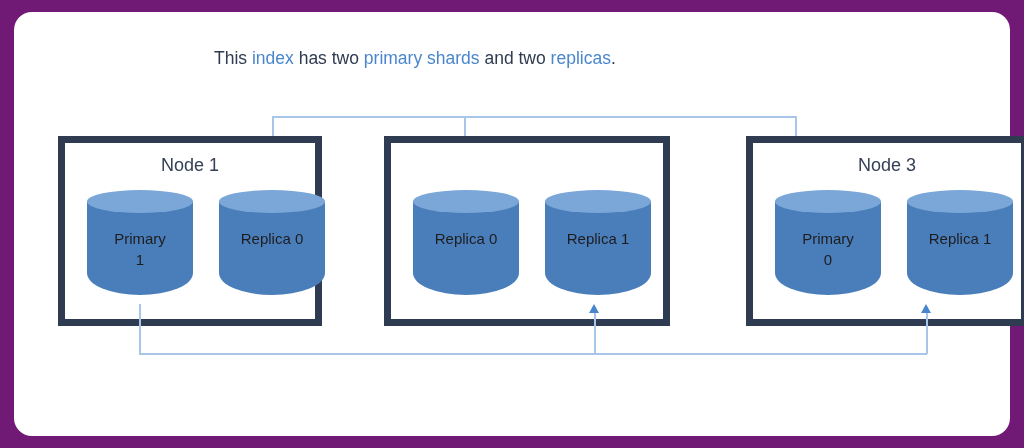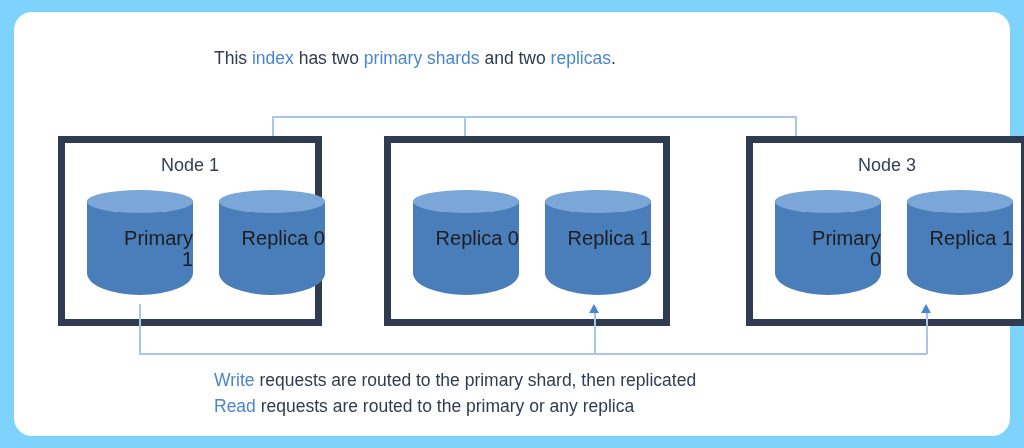--- a/index.html
+++ b/index.html
@@ -5,21 +5,21 @@
   * { box-sizing: border-box; margin: 0; padding: 0; }
   html, body {
     width: 1024px; height: 448px;
     background: #000000;
     font-family: "Liberation Sans", sans-serif;
     overflow: hidden;
   }
   #canvas {
     position: relative;
     width: 1024px; height: 448px;
-    background: #7dd3fc;
+    background: #701a75;
   }
   #card {
     position: absolute;
     left: 14px; top: 12px;
     width: 996px; height: 424px;
     background: #ffffff;
     border-radius: 18px;
   }
 
   
@@ -72,23 +72,23 @@
   .cyl-top {
     position: absolute;
     left: 0; top: 0;
     width: 106px; height: 23px;
     background: #7aa6d8;
     border-radius: 53px / 11.5px;
   }
   .cyl-label {
     position: absolute;
     left: 0; right: 0; top: 38px;
-    text-align: right;
+    text-align: center;
     color: #1d1d1d;
-    font-size: 20px;
+    font-size: 15px;
     line-height: 21px;
     z-index: 3;
     white-space: pre-line;
   }
 
   
   .cyl-slot-a { left: 22px; top: 47px; }
   .cyl-slot-b { left: 154px; top: 47px; }
 
   
@@ -172,19 +172,15 @@
 
     <div>
       <div class="line-v" style="left:125px; top:292px; height:50px;"></div>
       <div class="line-h" style="left:125px; top:341px; width:788px;"></div>
       <div class="line-v" style="left:580px; top:300px; height:42px;"></div>
       <div class="arrow-up" style="left:575px; top:292px;"></div>
       <div class="line-v" style="left:912px; top:300px; height:42px;"></div>
       <div class="arrow-up" style="left:907px; top:292px;"></div>
     </div>
 
-    <div id="caption-bot" class="caption">
-      <div><span class="accent">Write</span><span> requests are routed to the primary shard, then replicated</span></div>
-      <div><span class="accent">Read</span><span> requests are routed to the primary or any replica</span></div>
-    </div>
 
   </div>
 </div>
 
 </body></html>

